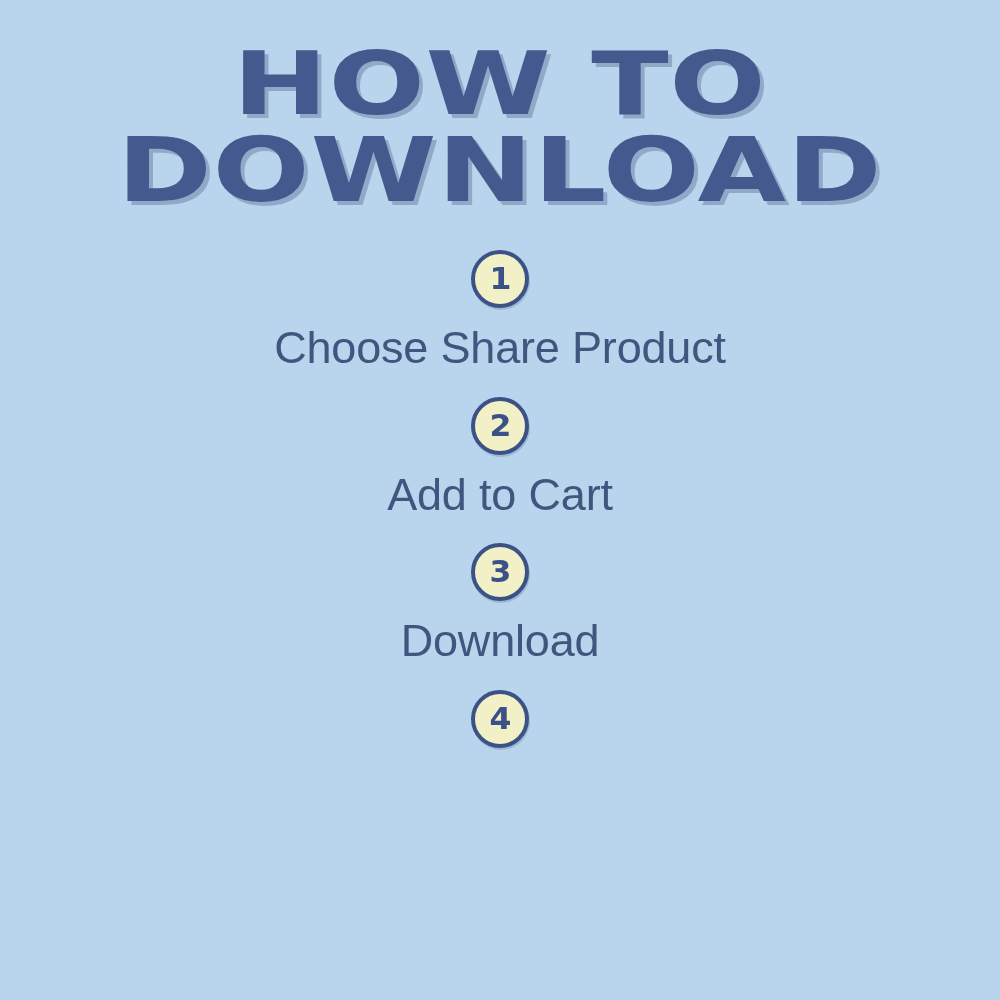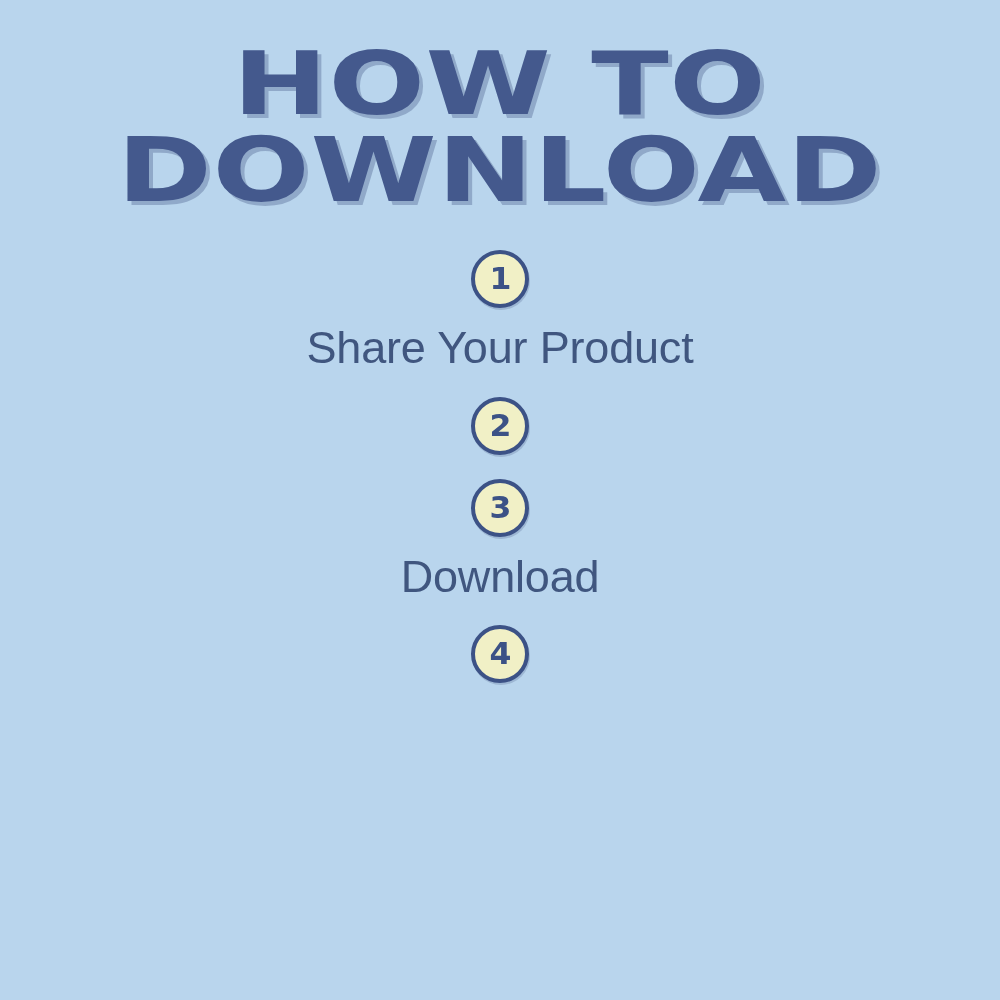--- a/index.html
+++ b/index.html
@@ -114,27 +114,28 @@
     <span class="heading-line heading-line-1">HOW TO</span>
     <span class="heading-line heading-line-2">DOWNLOAD</span>
   </div>
 
   <div class="steps">
 
     <div class="step">
       <div class="badge">
         <span class="badge-num">1</span>
       </div>
-      <div class="step-label">Share Your Product</div>
+      <div class="step-label">Choose Share Product</div>
     </div>
 
     <div class="step">
       <div class="badge">
         <span class="badge-num">2</span>
       </div>
+      <div class="step-label">Add to Cart</div>
     </div>
 
     <div class="step">
       <div class="badge">
         <span class="badge-num">3</span>
       </div>
       <div class="step-label">Download</div>
     </div>
 
     <div class="step">

